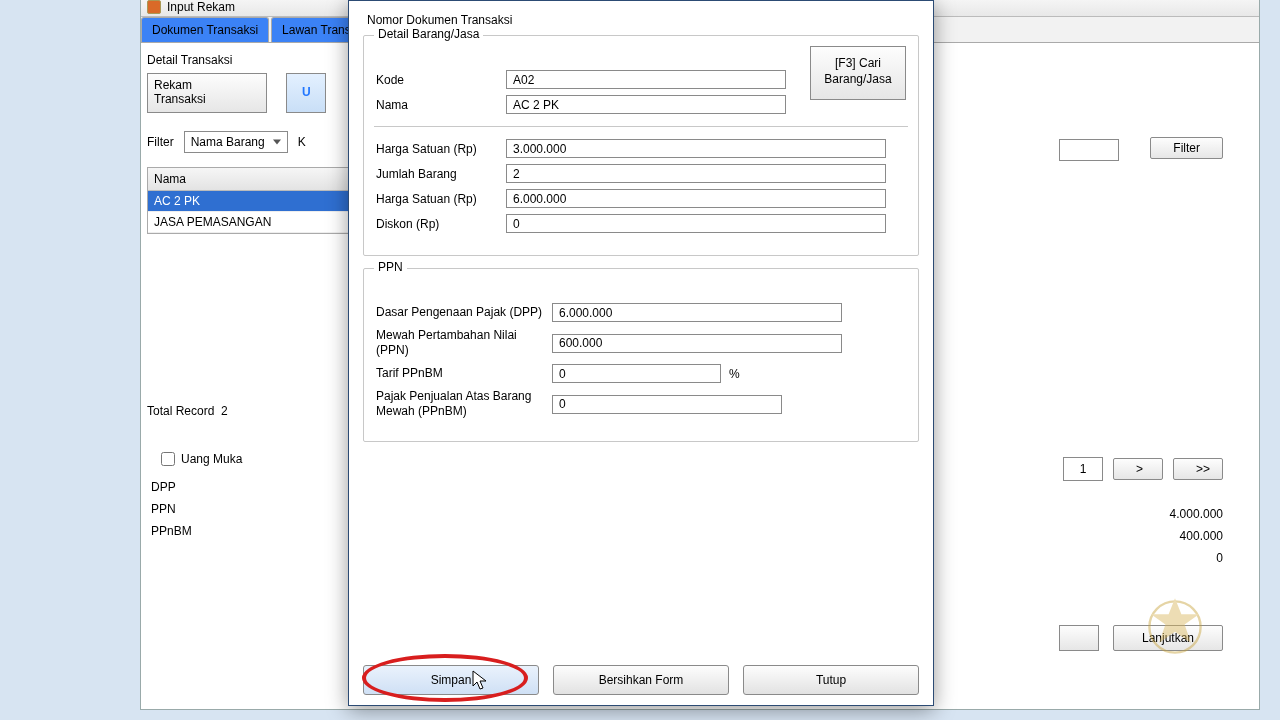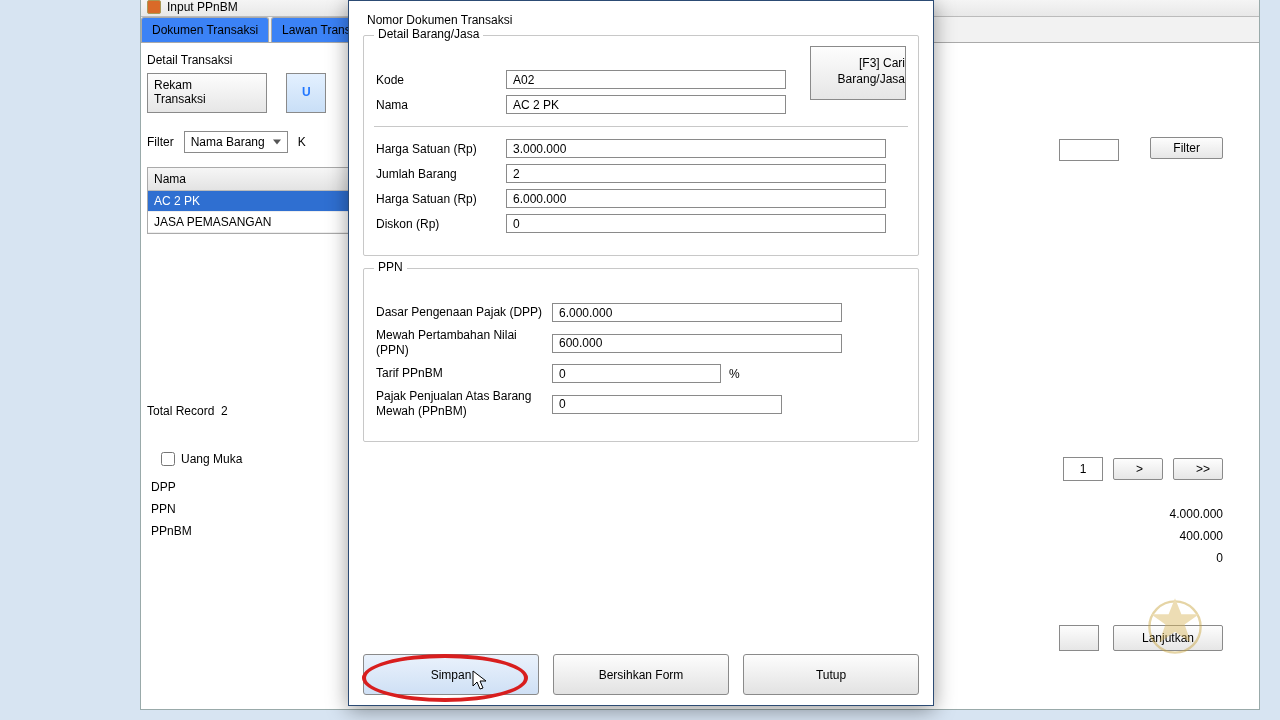--- a/index.html
+++ b/index.html
@@ -49,43 +49,43 @@
   .dlg-body { padding:8px 14px; }
   .doknum { margin:4px 0 8px 4px;}
   .group { border:1px solid #c8c8c8; border-radius:2px; padding:28px 12px 16px; margin-bottom:12px; position:relative;}
   .group-title { position:absolute; top:-9px; left:10px; background:#fff; padding:0 4px;}
   .frow { display:flex; align-items:center; margin:6px 0;}
   .frow label { width:130px;}
   .frow input.text { flex:0 0 280px; height:19px; border:1px solid #8a8a8a; padding:0 6px;}
   .frow input.wide { flex:0 0 380px;}
   .frow input.mid { flex:0 0 290px;}
   .frow input.small{ flex:0 0 50px;}
-  .cari-btn { position:absolute; right:12px; top:10px; width:96px; height:54px; border:1px solid #8a8a8a; background:linear-gradient(#fdfdfd,#e6e6e6); text-align:right; padding-top:8px; line-height:16px;}
+  .cari-btn { position:absolute; right:12px; top:10px; width:96px; height:54px; border:1px solid #8a8a8a; background:linear-gradient(#fdfdfd,#e6e6e6); text-align:center; padding-top:8px; line-height:16px;}
   .ppn-group .frow label{ width:176px; line-height:15px;}
   .ppn-group .frow input.mid{flex:0 0 290px;}
   .ppn-group .frow input.ppnbm{flex:0 0 230px;}
   .pct { margin-left:8px;}
   .sep { border:none; border-top:1px solid #c8c8c8; margin:12px -2px;}
 
   .dlg-footer { position:absolute; left:0; right:0; bottom:10px; display:flex; gap:14px; padding:0 14px;}
-  .dlg-footer .fbtn{ flex:1; height:41px; border:1px solid #8a8a8a; background:linear-gradient(#fdfdfd,#e2e2e2); border-radius:3px;}
+  .dlg-footer .fbtn{ flex:1; height:30px; border:1px solid #8a8a8a; background:linear-gradient(#fdfdfd,#e2e2e2); border-radius:3px;}
   .dlg-footer .fbtn.simpan{ background:linear-gradient(#eaf2fc,#cfe0f5);}
 
   
   .red-ellipse{ position:absolute; left:362px; top:654px; width:166px; height:48px; border:4px solid #d81e1e; border-radius:50%/50%; pointer-events:none; z-index:50;}
   .cursor{ position:absolute; left:472px; top:670px; width:16px; height:22px; z-index:60; pointer-events:none;}
   .cursor svg{width:100%;height:100%;}
 </style>
 </head>
 <body>
 
 <div class="parent-window">
   <div class="parent-titlebar">
     <span class="java-icon"></span>
-    <span>Input PPnBM</span>
+    <span>Input Rekam</span>
   </div>
   <div class="parent-tabs">
     <div class="tab">Dokumen Transaksi</div>
     <div class="tab">Lawan Transaksi</div>
   </div>
   <div class="parent-body">
     <div class="detail-trans">Detail Transaksi</div>
     <div>
       <div class="rekam-btn" style="white-space:pre-line;">Rekam
 Transaksi</div>

